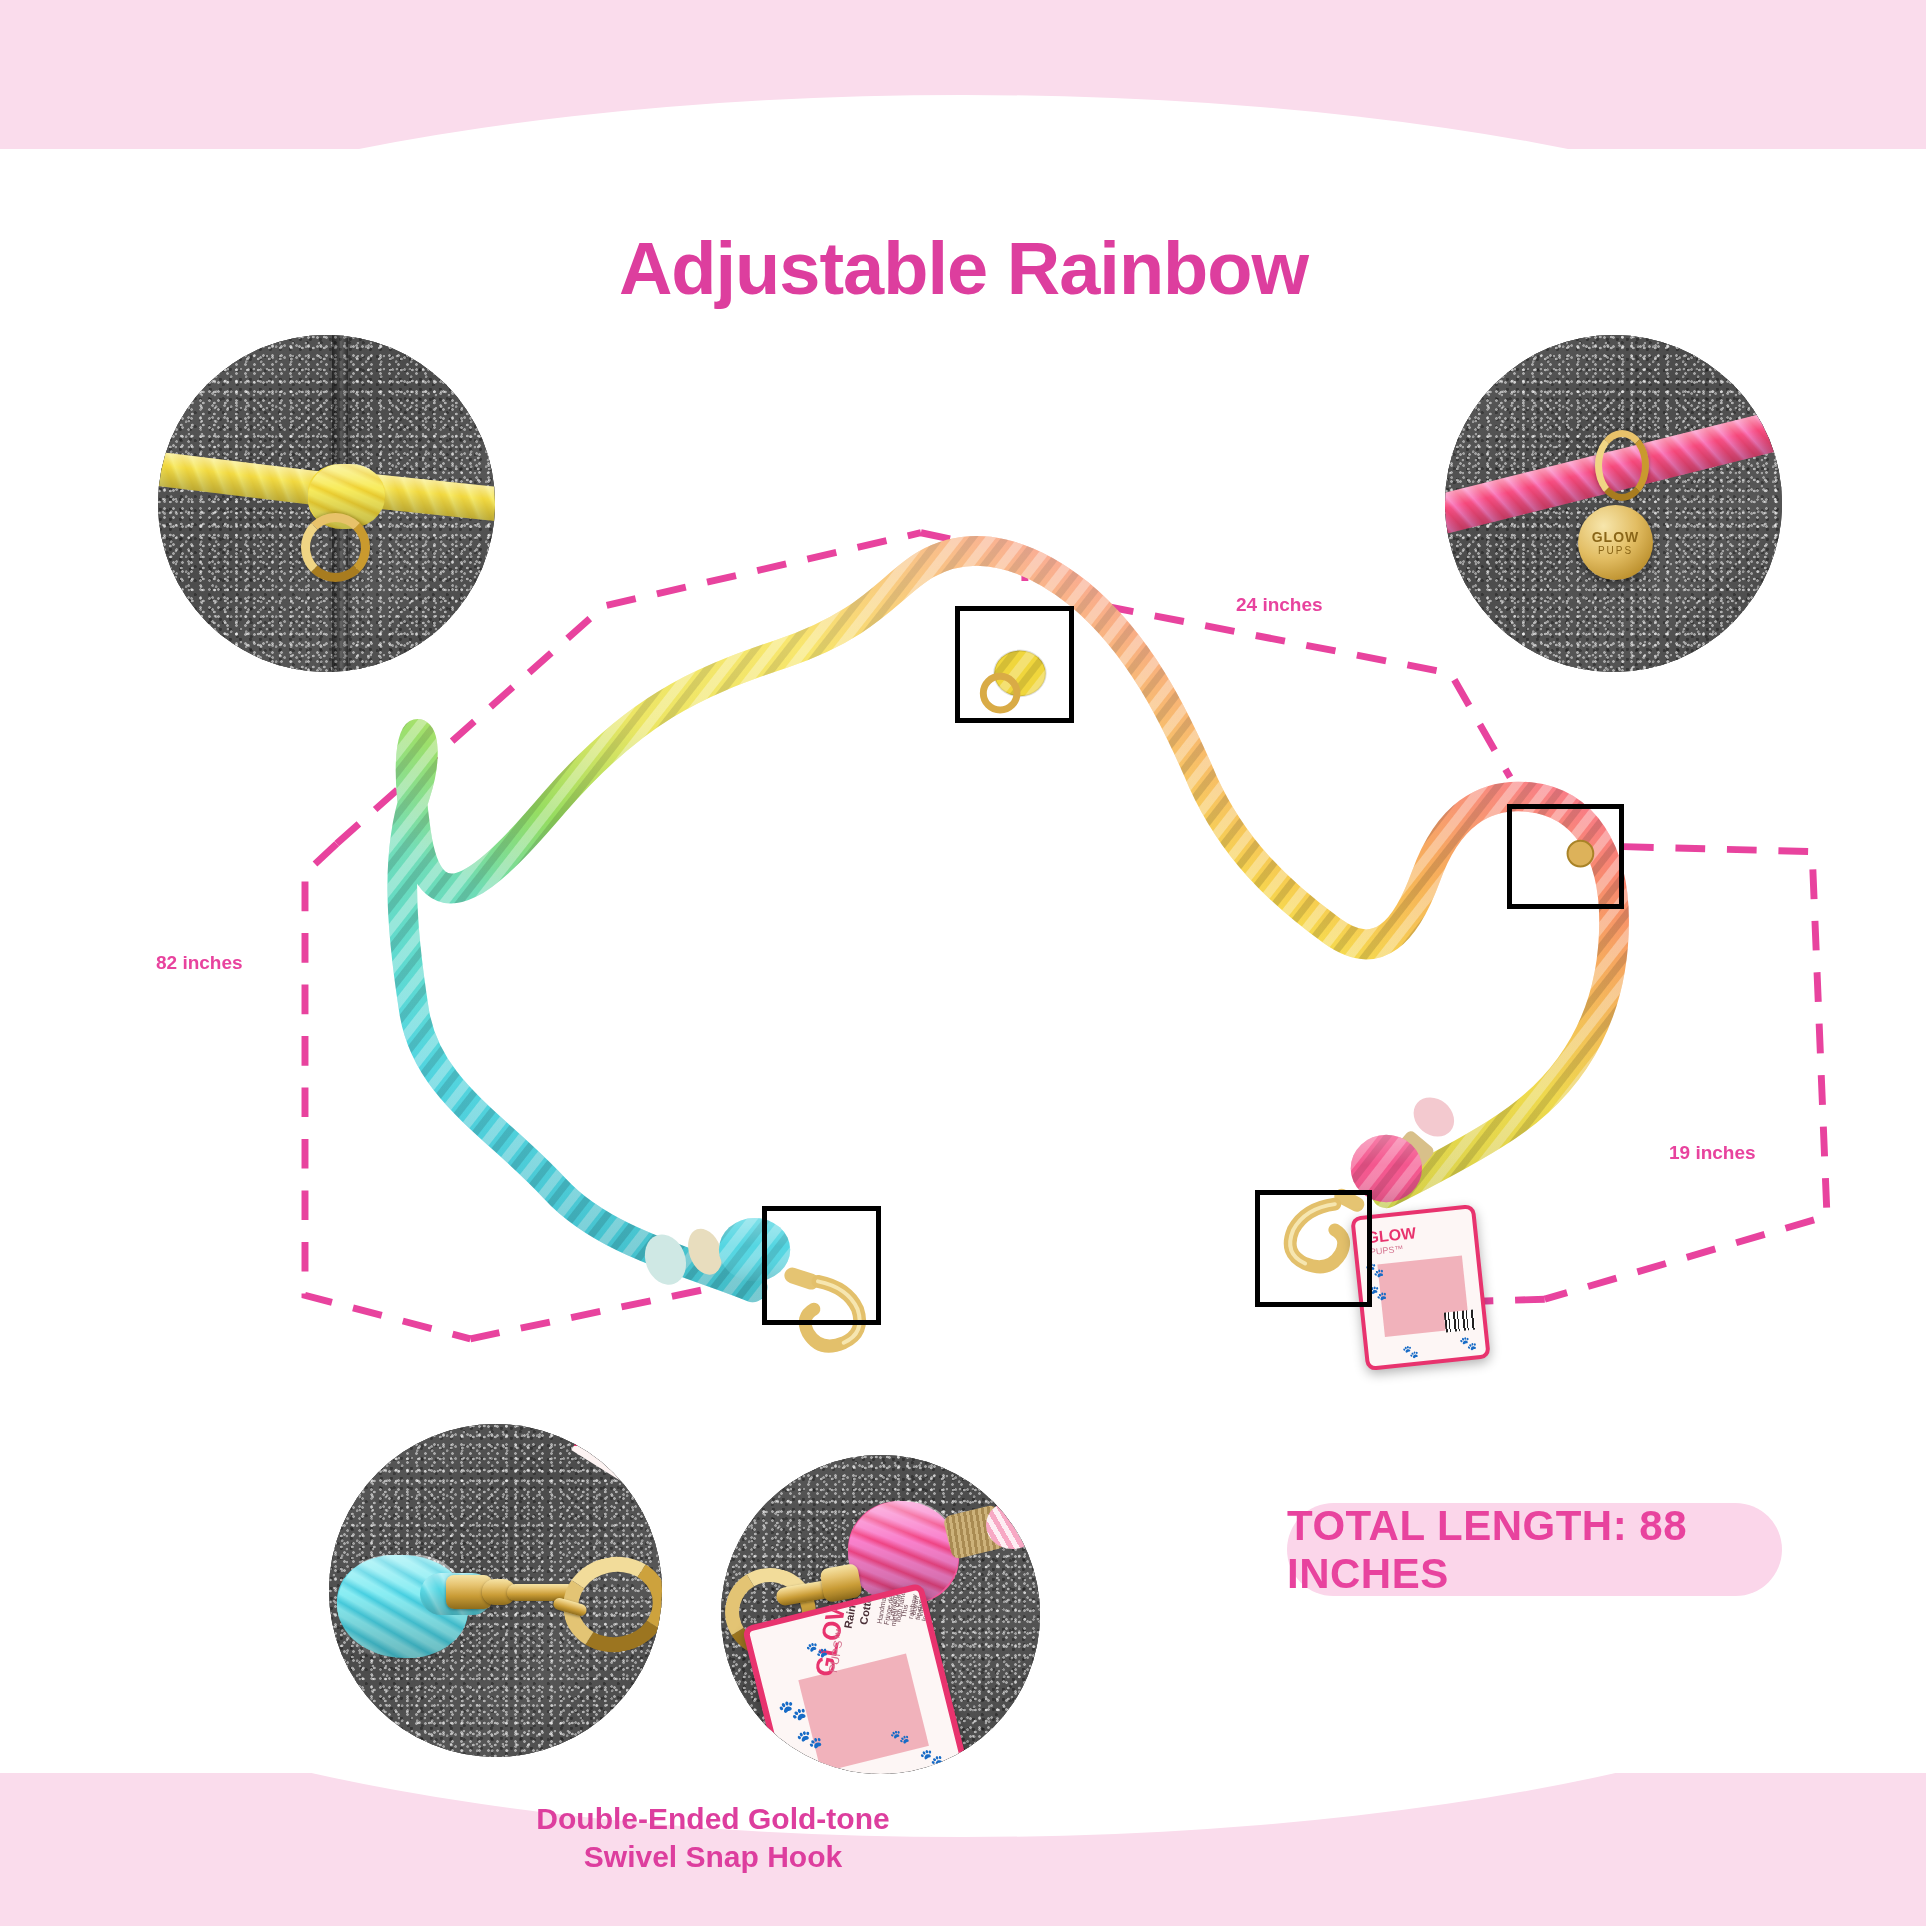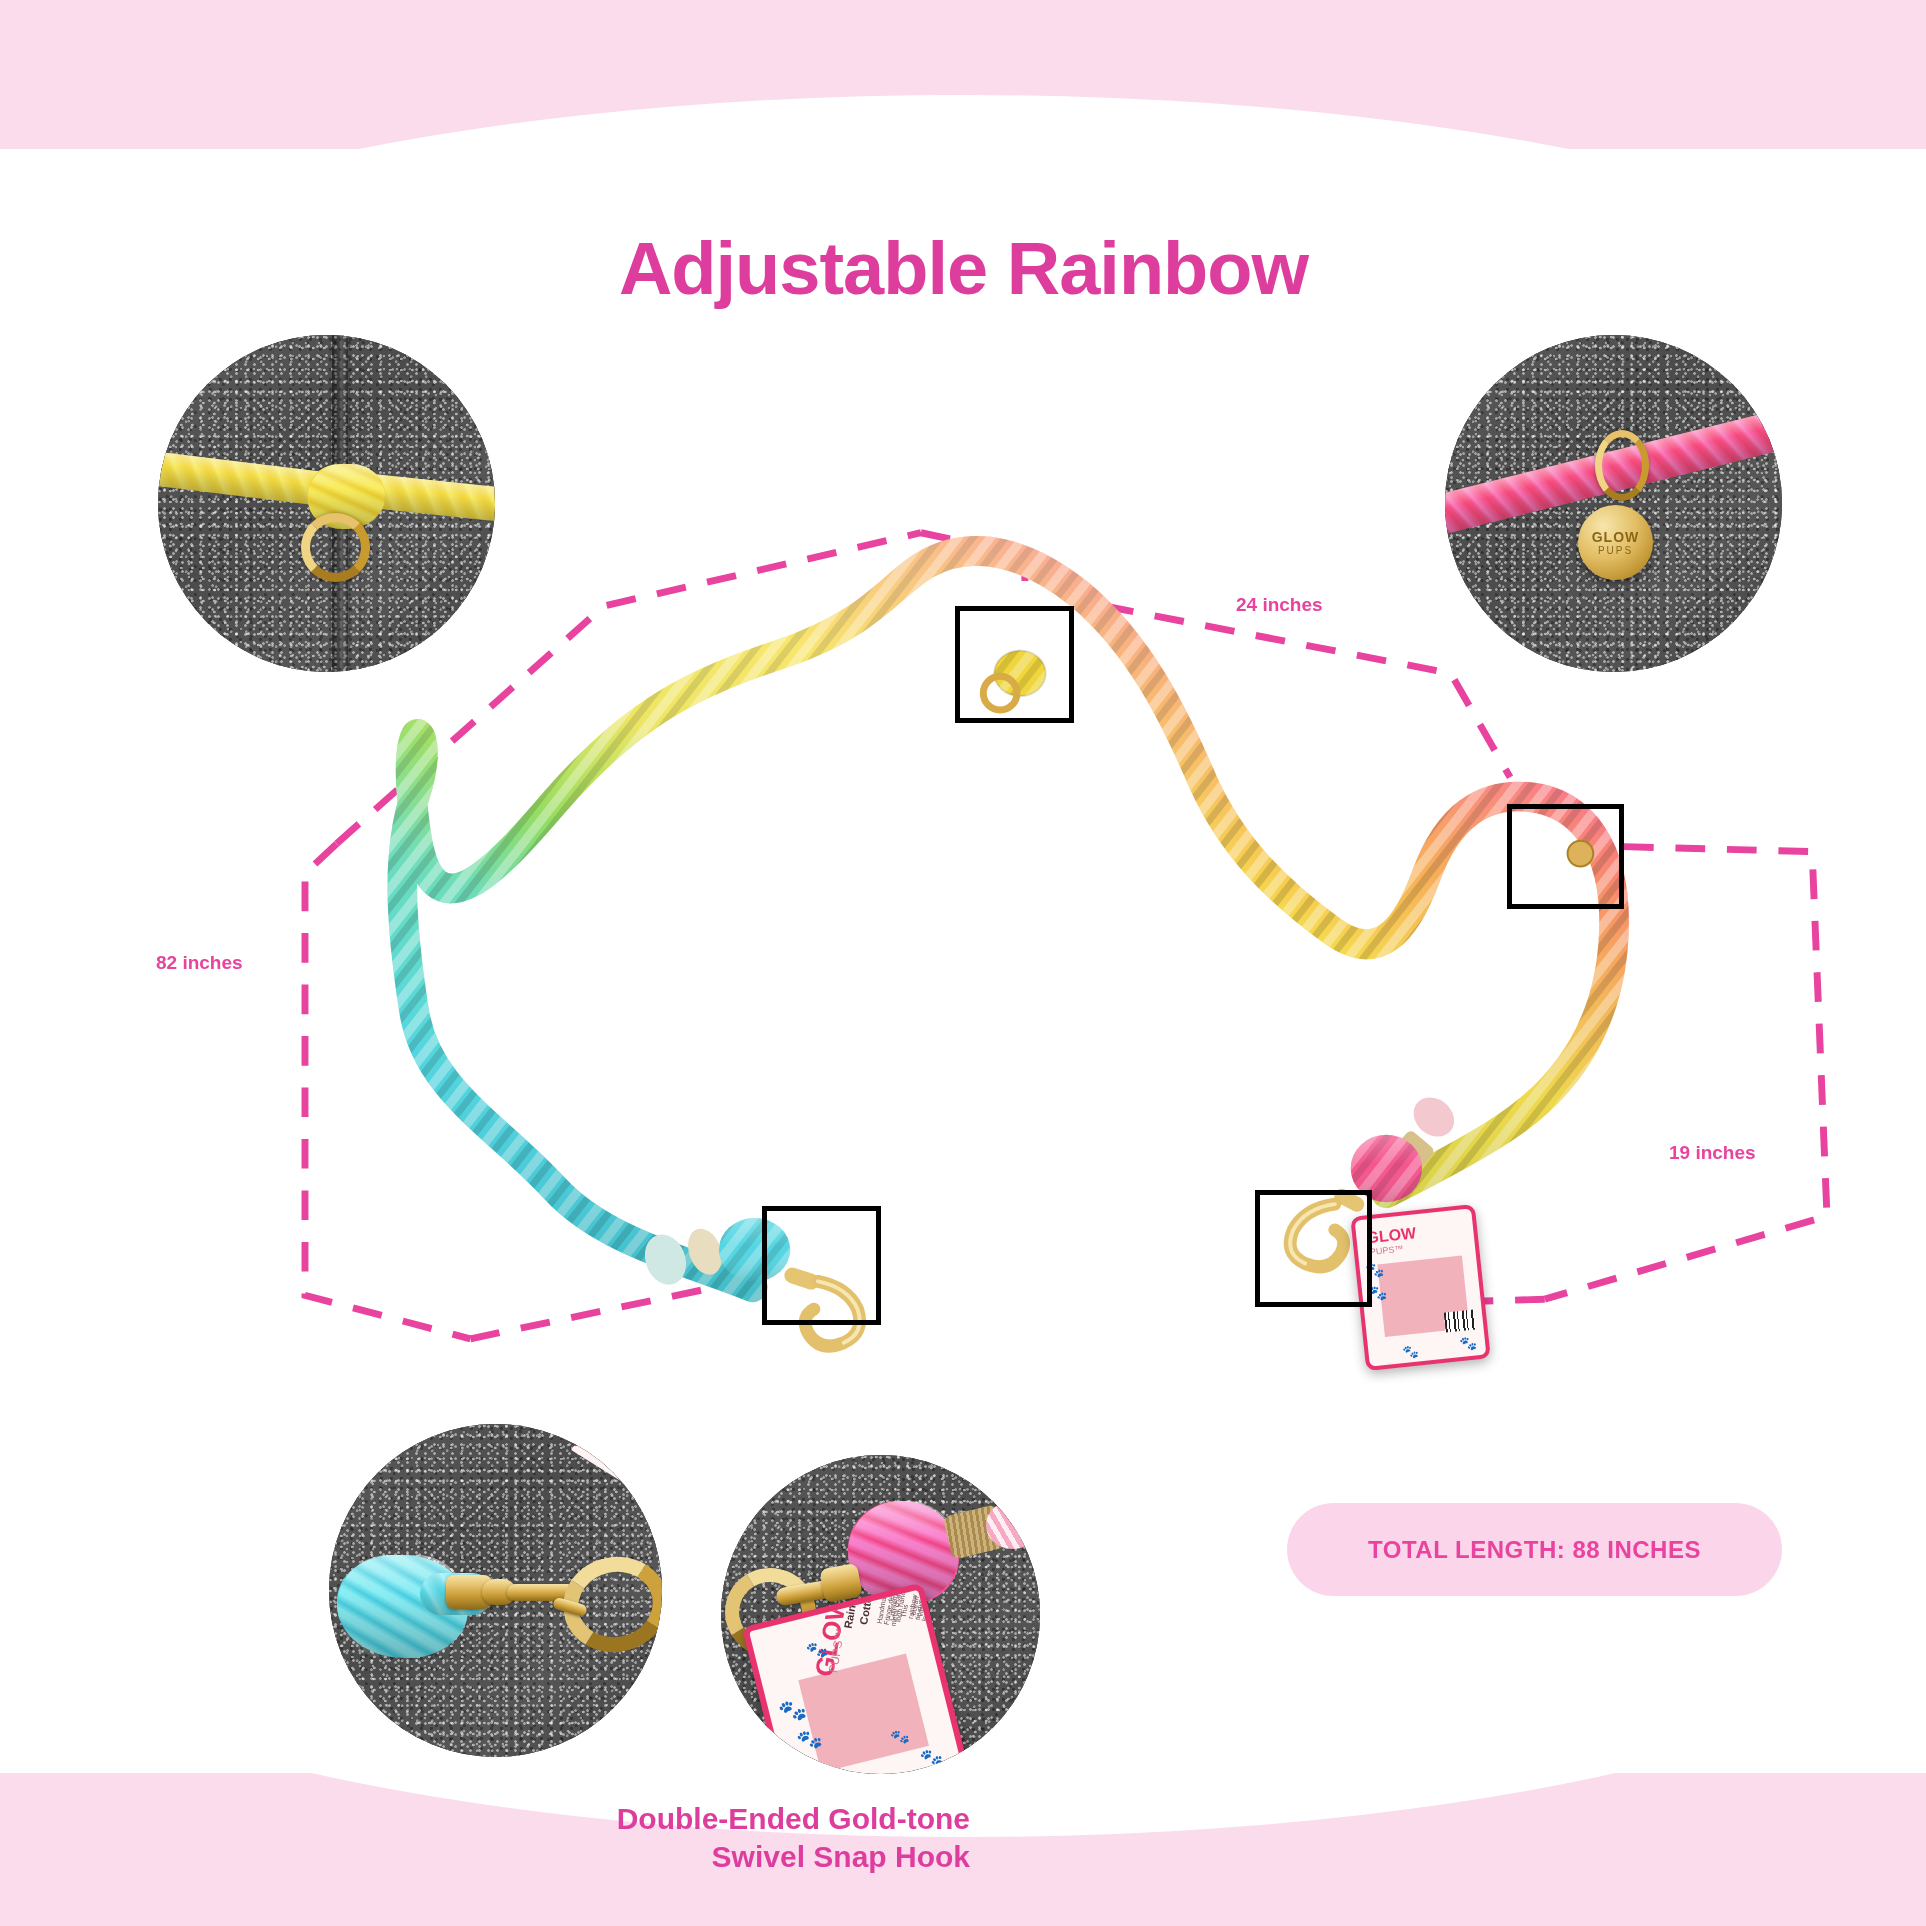--- a/index.html
+++ b/index.html
@@ -176,21 +176,21 @@
     border: 5px solid #000000;
     background: transparent;
   }
 
   .total-badge {
     position: absolute;
     background: #fbd6ea;
     border-radius: 989px;
     display: flex; align-items: center; justify-content: center;
     color: #e8439e;
-    font-size: 24px;
+    font-size: 42px;
     font-weight: 700;
     letter-spacing: 0.5px;
   }
 
   .caption {
     position: absolute;
     text-align: center;
     color: #dd3e9e;
     font-size: 30px;
     font-weight: 700;
@@ -430,17 +430,17 @@
       <div class="paw" style="left:20px; top:109px; font-size:20px; color:#7d3d52;">🐾</div>
       <div class="paw" style="left:51px; top:26px; font-size:17px; color:#d98aa6;">🐾</div>
       <div class="paw" style="right:16px; bottom:10px; font-size:18px; color:#c35a7d;">🐾</div>
       <div class="paw" style="left:57px; bottom:6px; font-size:18px; color:#e0a3b6;">🐾</div>
       <div class="paw" style="right:44px; bottom:40px; font-size:15px; color:#e8b7c6;">🐾</div>
     </div>
   </div>
 
   <div class="total-badge" style="left:1287px; top:1503px; width:495px; height:93px;">TOTAL LENGTH: 88 INCHES</div>
 
-  <div class="caption" style="left:416px; top:1800px; width:554px;text-align:right;">Double-Ended Gold-tone
+  <div class="caption" style="left:436px; top:1800px; width:554px;">Double-Ended Gold-tone
 Swivel Snap Hook</div>
 
 </div>
 
 
 </body></html>

